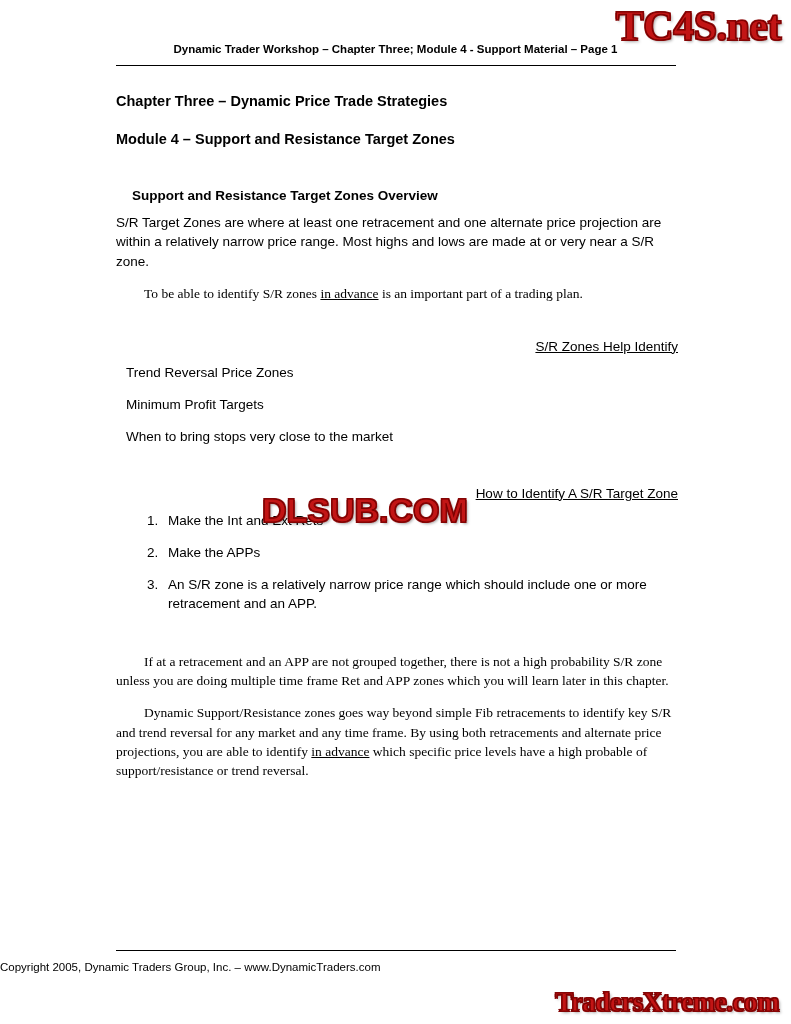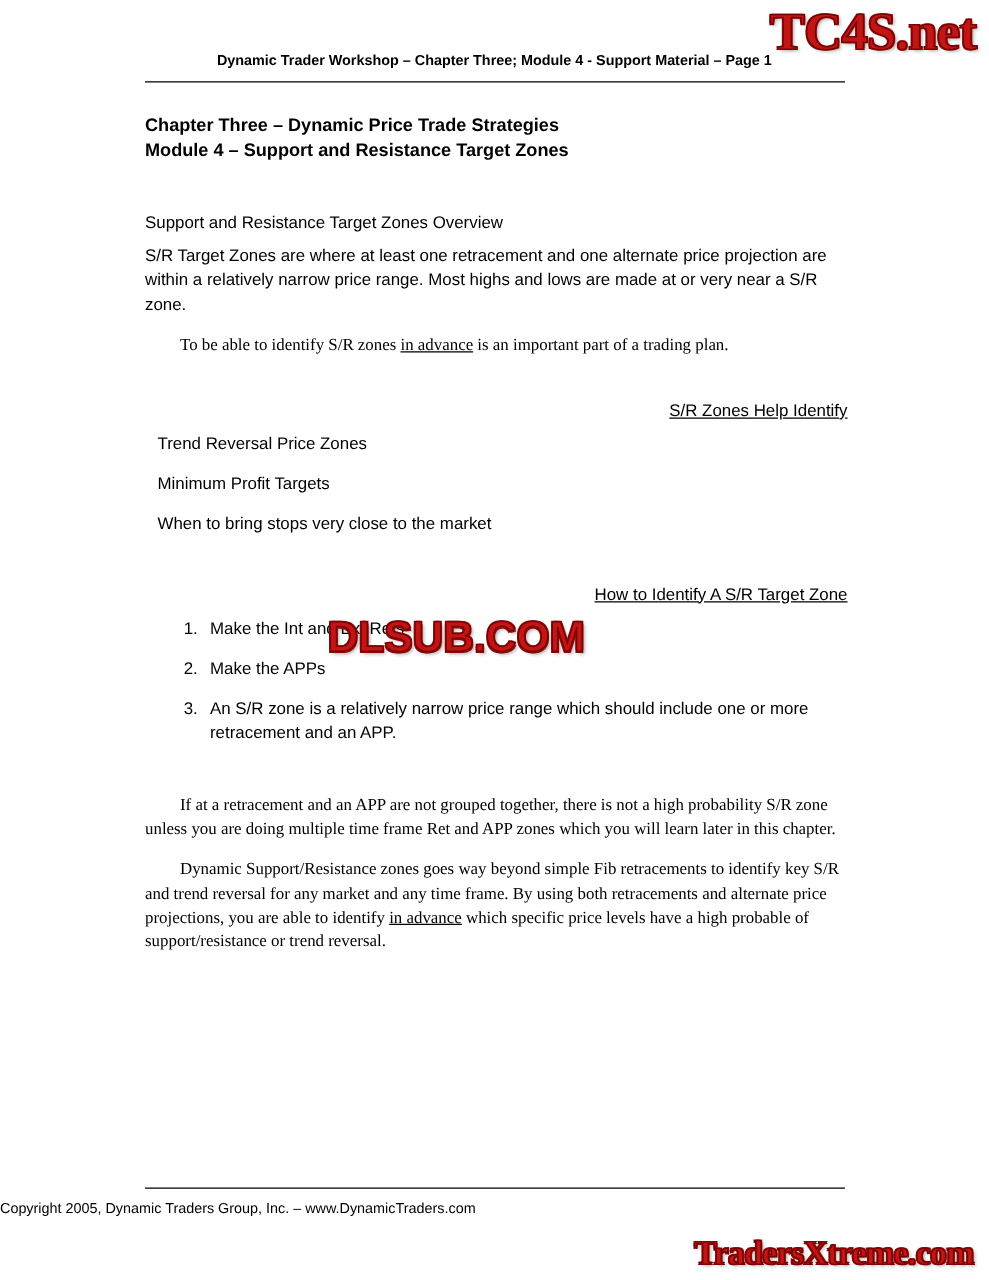--- a/index.html
+++ b/index.html
@@ -96,26 +96,26 @@
     left: 116px;
     top: 92px;
     width: 562px;
   }
   .h1 {
     font-size: 14.5px;
     font-weight: bold;
     margin: 0 0 13px 0;
     line-height: 1.25;
   }
-  .h1.tight { margin-bottom: 2px; }
+  .h1.tight { margin-bottom: 20px; }
 
   .h2 {
     font-size: 13.5px;
-    font-weight: normal;
-    margin: 40px 0 10px 0;
+    font-weight: bold;
+    margin: 40px 0 10px 16px;
   }
 
   p {
     font-size: 13.5px;
     line-height: 1.42;
     margin: 0 0 0 0;
   }
   p.indent { text-indent: 28px; font-family: Liberation Serif, serif; }
   .gap-sm { height: 13px; }
   .gap-md { height: 26px; }

